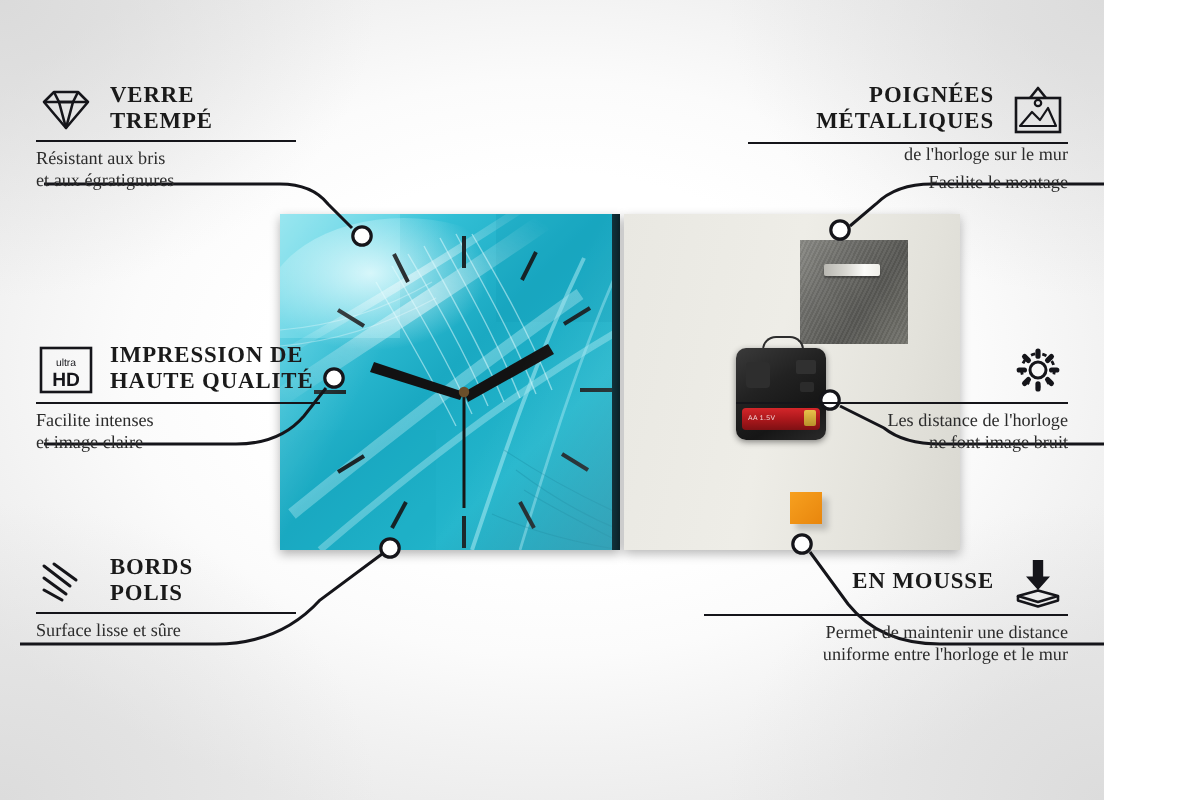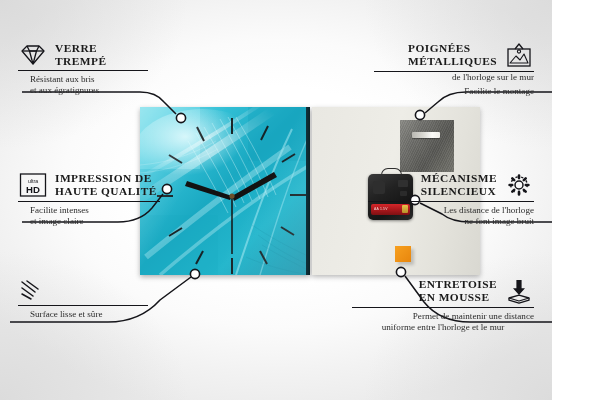--- a/index.html
+++ b/index.html
@@ -28,23 +28,23 @@
     font-weight:bold;font-size:11.4px;letter-spacing:.45px;
     color:#1a1a1a;line-height:12.6px;text-transform:uppercase;
   }
   .rule{height:1px;background:#15151a;margin-top:3px;}
   .feat-desc{
     font-family:"Liberation Serif", serif;
     font-size:9.1px;line-height:10.6px;color:#2b2b2b;margin-top:3px;
   }
   .left .feat-head{justify-content:flex-start;}
   .left .feat-title{text-align:left;}
-  .left .feat-desc{text-align:left;margin-left:12px;}
+  .left .feat-desc{text-align:left;}
   .right .feat-head{justify-content:flex-end;flex-direction:row;}
-  .right .feat-title{text-align:left;margin-left:48px;}
+  .right .feat-title{text-align:right;margin-left:48px;}
   .right .feat-desc{text-align:right;}
   .icon{flex:0 0 auto;display:block;}
 
   
   #clock-panel{
     position:absolute;left:140px;top:107px;width:170px;height:168px;
     overflow:hidden;
     box-shadow:0 2px 5px rgba(0,0,0,.30);
   }
   #clock-face-art{position:absolute;inset:0;}
@@ -286,20 +286,24 @@
   <div class="feature left" style="left:18px;top:278px;width:148px;">
     <div class="feat-head">
       <svg class="icon" width="30" height="24" viewBox="0 0 30 24">
         <g stroke="#15151a" stroke-width="1.5" stroke-linecap="round">
           <path d="M4,4 L17,14"></path>
             <path d="M4,10 L15,18"></path>
           <path d="M4,16 L13,21"></path>
             <path d="M9,3 L20,11"></path>
         </g>
       </svg>
+      <div>
+        <div class="feat-title">BORDS</div>
+        <div class="feat-title">POLIS</div>
+      </div>
     </div>
     <div class="rule" style="width:130px;"></div>
     <div class="feat-desc">Surface lisse et sûre</div>
   </div>
 
   <div class="feature right" style="right:18px;top:42px;width:160px;">
     <div class="feat-head">
       <div>
         <div class="feat-title">POIGNÉES</div>
         <div class="feat-title">MÉTALLIQUES</div>
@@ -311,48 +315,43 @@
         <circle cx="15" cy="9.5" r="1.6" fill="none" stroke="#15151a" stroke-width="1.1"></circle>
       </svg>
     </div>
     <div class="rule" style="width:160px;"></div>
     <div class="feat-desc" style="margin-top:0;">de l'horloge sur le mur</div>
     <div class="feat-desc">Facilite le montage</div>
   </div>
 
   <div class="feature right" style="right:18px;top:172px;width:166px;">
     <div class="feat-head">
-      <div>
-        <div class="feat-title">MÉCANISME</div>
-        <div class="feat-title">SILENCIEUX</div>
-      </div>
       <svg class="icon" width="30" height="26" viewBox="0 0 30 26">
         <g fill="none" stroke="#15151a" stroke-width="1.5">
           <circle cx="15" cy="13" r="4"></circle>
           <path d="M15,3.5 v2.6 M15,19.9 v2.6 M5.6,13 h2.6 M21.8,13 h2.6
                    M8.3,6.3 l1.9,1.9 M19.8,17.8 l1.9,1.9 M21.7,6.3 l-1.9,1.9 M10.2,17.8 l-1.9,1.9" stroke-linecap="round" stroke-width="2.6"></path>
           <circle cx="15" cy="13" r="8.2" stroke-dasharray="2.2 3.6" stroke-width="1.4"></circle>
         </g>
       </svg>
     </div>
     <div class="rule" style="width:166px;"></div>
     <div class="feat-desc">Les distance de l'horloge</div>
     <div class="feat-desc" style="margin-top:0;">ne font image bruit</div>
   </div>
 
   <div class="feature right" style="right:18px;top:278px;width:182px;">
     <div class="feat-head">
       <div>
-        <div class="feat-title">ENTRETOISE</div>
         <div class="feat-title">EN MOUSSE</div>
       </div>
       <svg class="icon" width="30" height="26" viewBox="0 0 30 26">
         <path d="M12.4,2 h5.2 v8.2 h3.4 L15,17 L9,10.2 h3.4 Z" fill="#15151a"></path>
         <path d="M15,17.2 L25,20 L15,23 L5,20 Z" fill="none" stroke="#15151a" stroke-width="1.3" stroke-linejoin="round"></path>
         <path d="M5,20 v2.2 L15,25.2 L25,22.2 V20" fill="none" stroke="#15151a" stroke-width="1.3" stroke-linejoin="round"></path>
       </svg>
     </div>
     <div class="rule" style="width:182px;"></div>
     <div class="feat-desc">Permet de maintenir une distance</div>
-    <div class="feat-desc" style="margin-top:0;text-align:center;">uniforme entre l'horloge et le mur</div>
+    <div class="feat-desc" style="margin-top:0;">uniforme entre l'horloge et le mur</div>
   </div>
 
 </div>
 
 </body></html>

